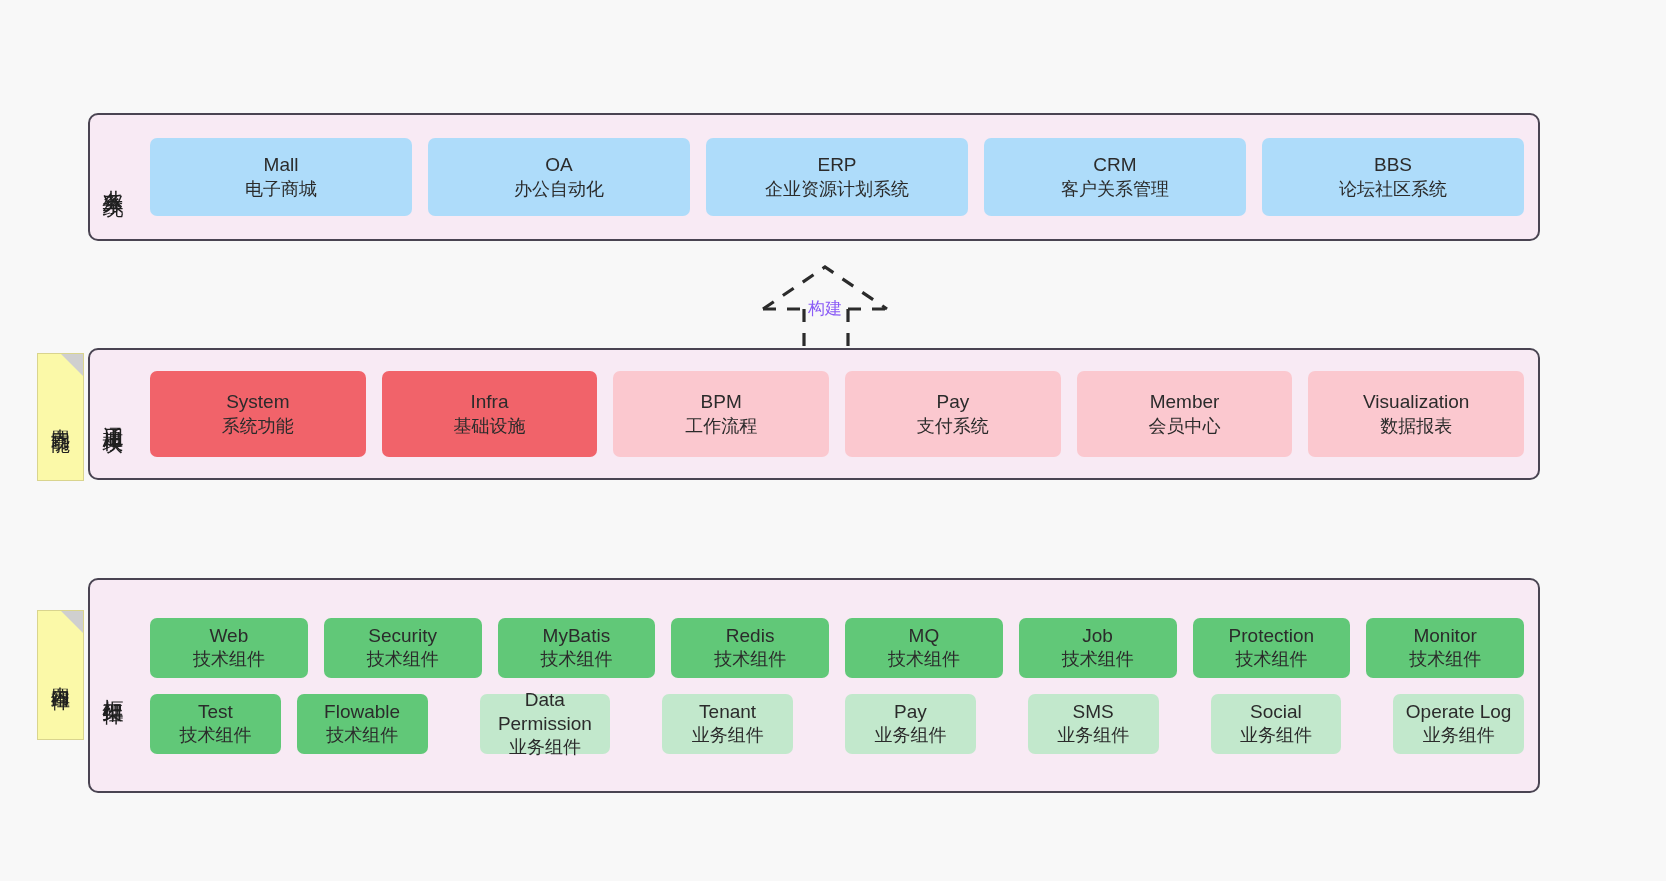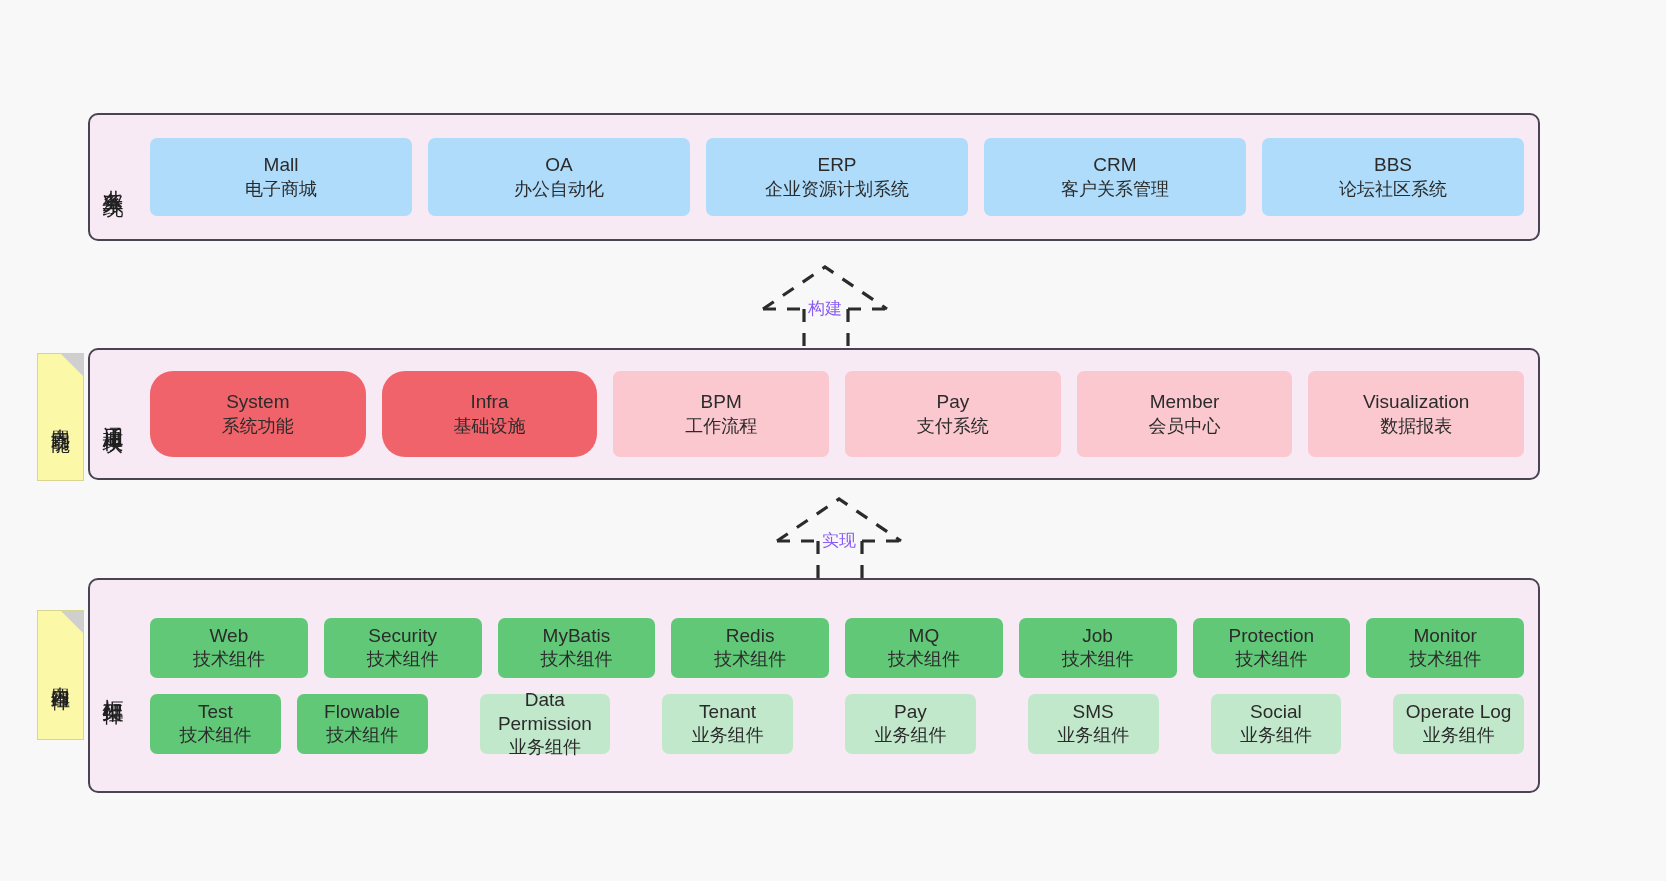--- a/index.html
+++ b/index.html
@@ -64,21 +64,21 @@
     text-align: center;
     line-height: 1.28;
     color: #2b2b2b;
     padding: 6px 4px;
     user-select: none;
   }
   .card .t1 { font-size: 19px; }
   .card .t2 { font-size: 18px; }
 
   .c-blue       { background: #aedcfa; }
-  .c-red        { background: #f1636a; border-radius: 23px; }
+  .c-red        { background: #f1636a; }
   .c-pink       { background: #fbc8cf; }
   .c-green      { background: #61c878; }
   .c-greenlight { background: #c2e8cc; margin-left: 36px; }
 
   
   .h-business { height: 78px; }
   .h-module   { height: 86px; }
   .h-comp     { height: 60px; }
 
   
@@ -190,28 +190,20 @@
           <span class="t2">会员中心</span>
         </div>
         <div class="card c-pink h-module">
           <span class="t1">Visualization</span>
           <span class="t2">数据报表</span>
         </div>
       </div>
     </div>
   </div>
 
-  <div class="arrow" id="arrow-implement" style="left:772px; top:494px; width:160px; height:84px;">
-    <svg width="160" height="84" viewBox="0 0 160 84">
-      <path d="M 5 47 L 67 5 L 129 47" fill="none" stroke="#2b2b2b" stroke-width="3.2" stroke-dasharray="13 11" stroke-linecap="butt"></path>
-      <path d="M 5 47 L 46 47 M 90 47 L 129 47" fill="none" stroke="#2b2b2b" stroke-width="3.2" stroke-dasharray="13 11" stroke-linecap="butt"></path>
-      <path d="M 46 47 L 46 84 M 90 47 L 90 84" fill="none" stroke="#2b2b2b" stroke-width="3.2" stroke-dasharray="13 11" stroke-linecap="butt"></path>
-    </svg>
-    <span class="alabel" style="left:50px; top:35px;">实现</span>
-  </div>
 
   <div class="note" style="left:37px; top:610px; height:130px;">
     <span class="fold"></span>
     <span>内置组件</span>
   </div>
 
   <div class="layer" id="layer-framework" style="left:88px; top:578px; width:1452px; height:215px;">
     <div class="layer-title">框架组件</div>
     <div class="layer-body">
 

